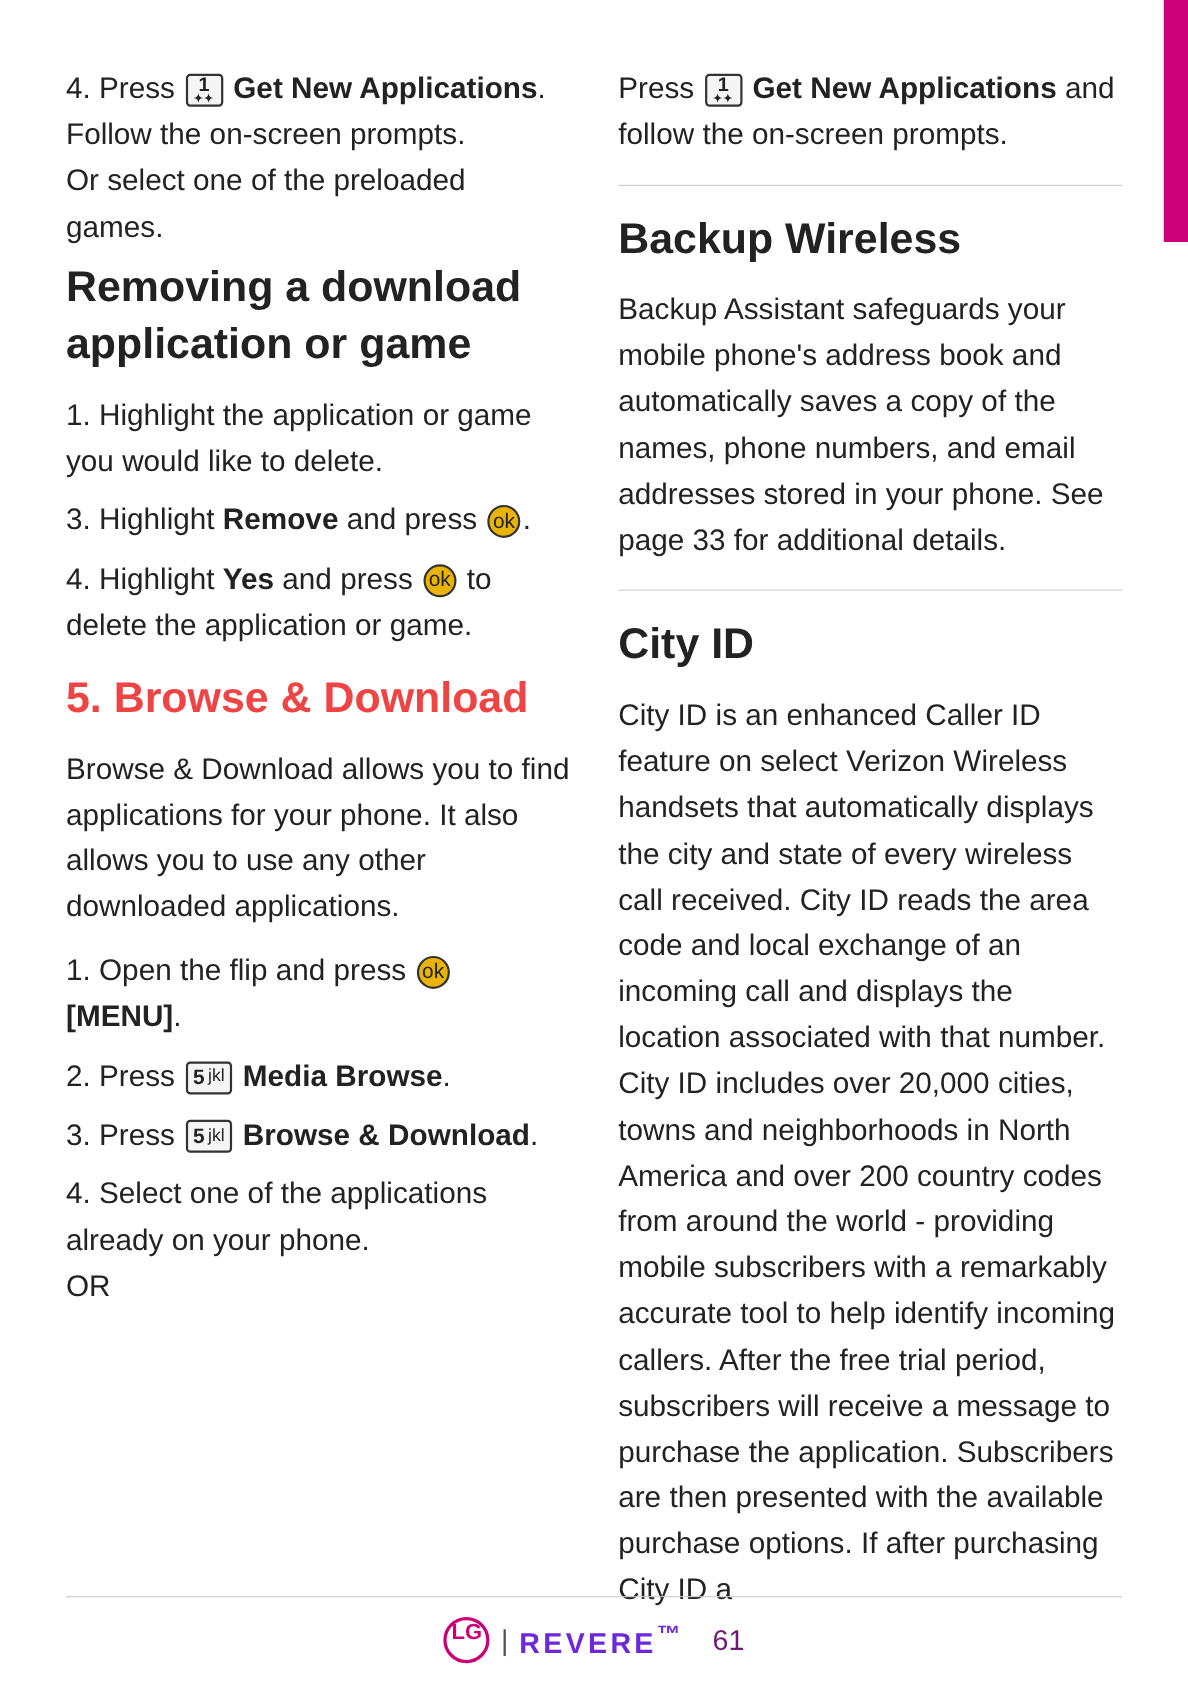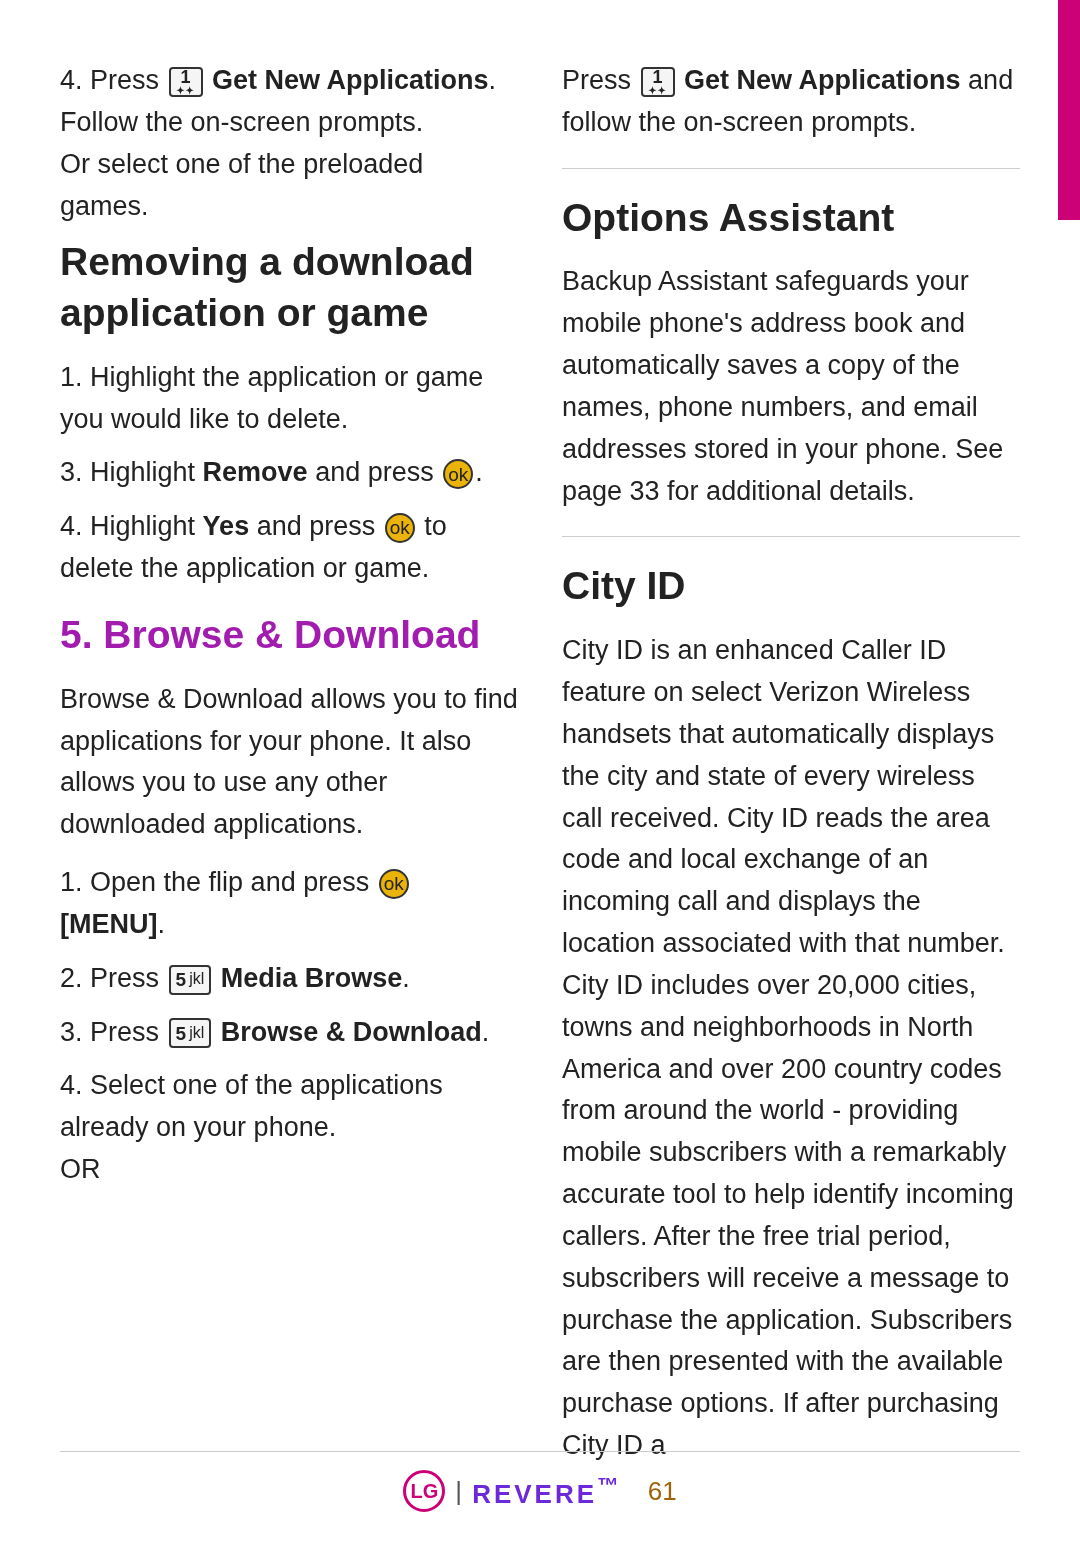--- a/index.html
+++ b/index.html
@@ -49,21 +49,21 @@
     }
 
     .section-heading {
       font-size: 39px;
       font-weight: bold;
       margin-bottom: 18px;
       line-height: 1.3;
     }
 
     .section-heading.magenta {
-      color: #a21caf;
+      color: #ef4444;
     }
 
     p {
       font-size: 27px;
       line-height: 1.55;
       margin-bottom: 16px;
     }
 
     .numbered-list {
       list-style: none;
@@ -181,21 +181,20 @@
     }
 
     .footer-logo {
       display: flex;
       align-items: center;
       gap: 10px;
     }
 
     .lg-circle {
       display: inline-flex;
-      align-items: center;
       justify-content: center;
       width: 42px;
       height: 42px;
       border: 3px solid #cc0077;
       border-radius: 50%;
       color: #cc0077;
       font-weight: bold;
       font-size: 20px;
     }
 
@@ -207,21 +206,21 @@
       text-transform: uppercase;
     }
 
     .pipe-sep {
       font-size: 26px;
       color: #555;
     }
 
     .page-num {
       font-size: 26px;
-      color: #a16207;
+      color: #701a75;
       margin-left: 16px;
     }
 
     .divider-line {
       border: none;
       border-top: 1px solid #ccc;
       margin: 24px 0;
     }
 
     .intro-text {
@@ -319,21 +318,21 @@
             <span class="key-num">1</span>
             <span class="key-dots">✦✦</span>
           </span>
         </span>
         <span class="bold">Get New Applications</span> and follow the on-screen prompts.
       </p>
 
       <hr class="divider-line">
 
       <div class="section-heading">
-        <span>Options Assistant</span>
+        <span>Backup Wireless</span>
       </div>
       <p>Backup Assistant safeguards your mobile phone's address book and automatically saves a copy of the names, phone numbers, and email addresses stored in your phone. See page 33 for additional details.</p>
 
       <hr class="divider-line">
 
       <div class="section-heading">
         <span>City ID</span>
       </div>
       <p>City ID is an enhanced Caller ID feature on select Verizon Wireless handsets that automatically displays the city and state of every wireless call received. City ID reads the area code and local exchange of an incoming call and displays the location associated with that number. City ID includes over 20,000 cities, towns and neighborhoods in North America and over 200 country codes from around the world - providing mobile subscribers with a remarkably accurate tool to help identify incoming callers. After the free trial period, subscribers will receive a message to purchase the application. Subscribers are then presented with the available purchase options. If after purchasing City ID a</p>
 

